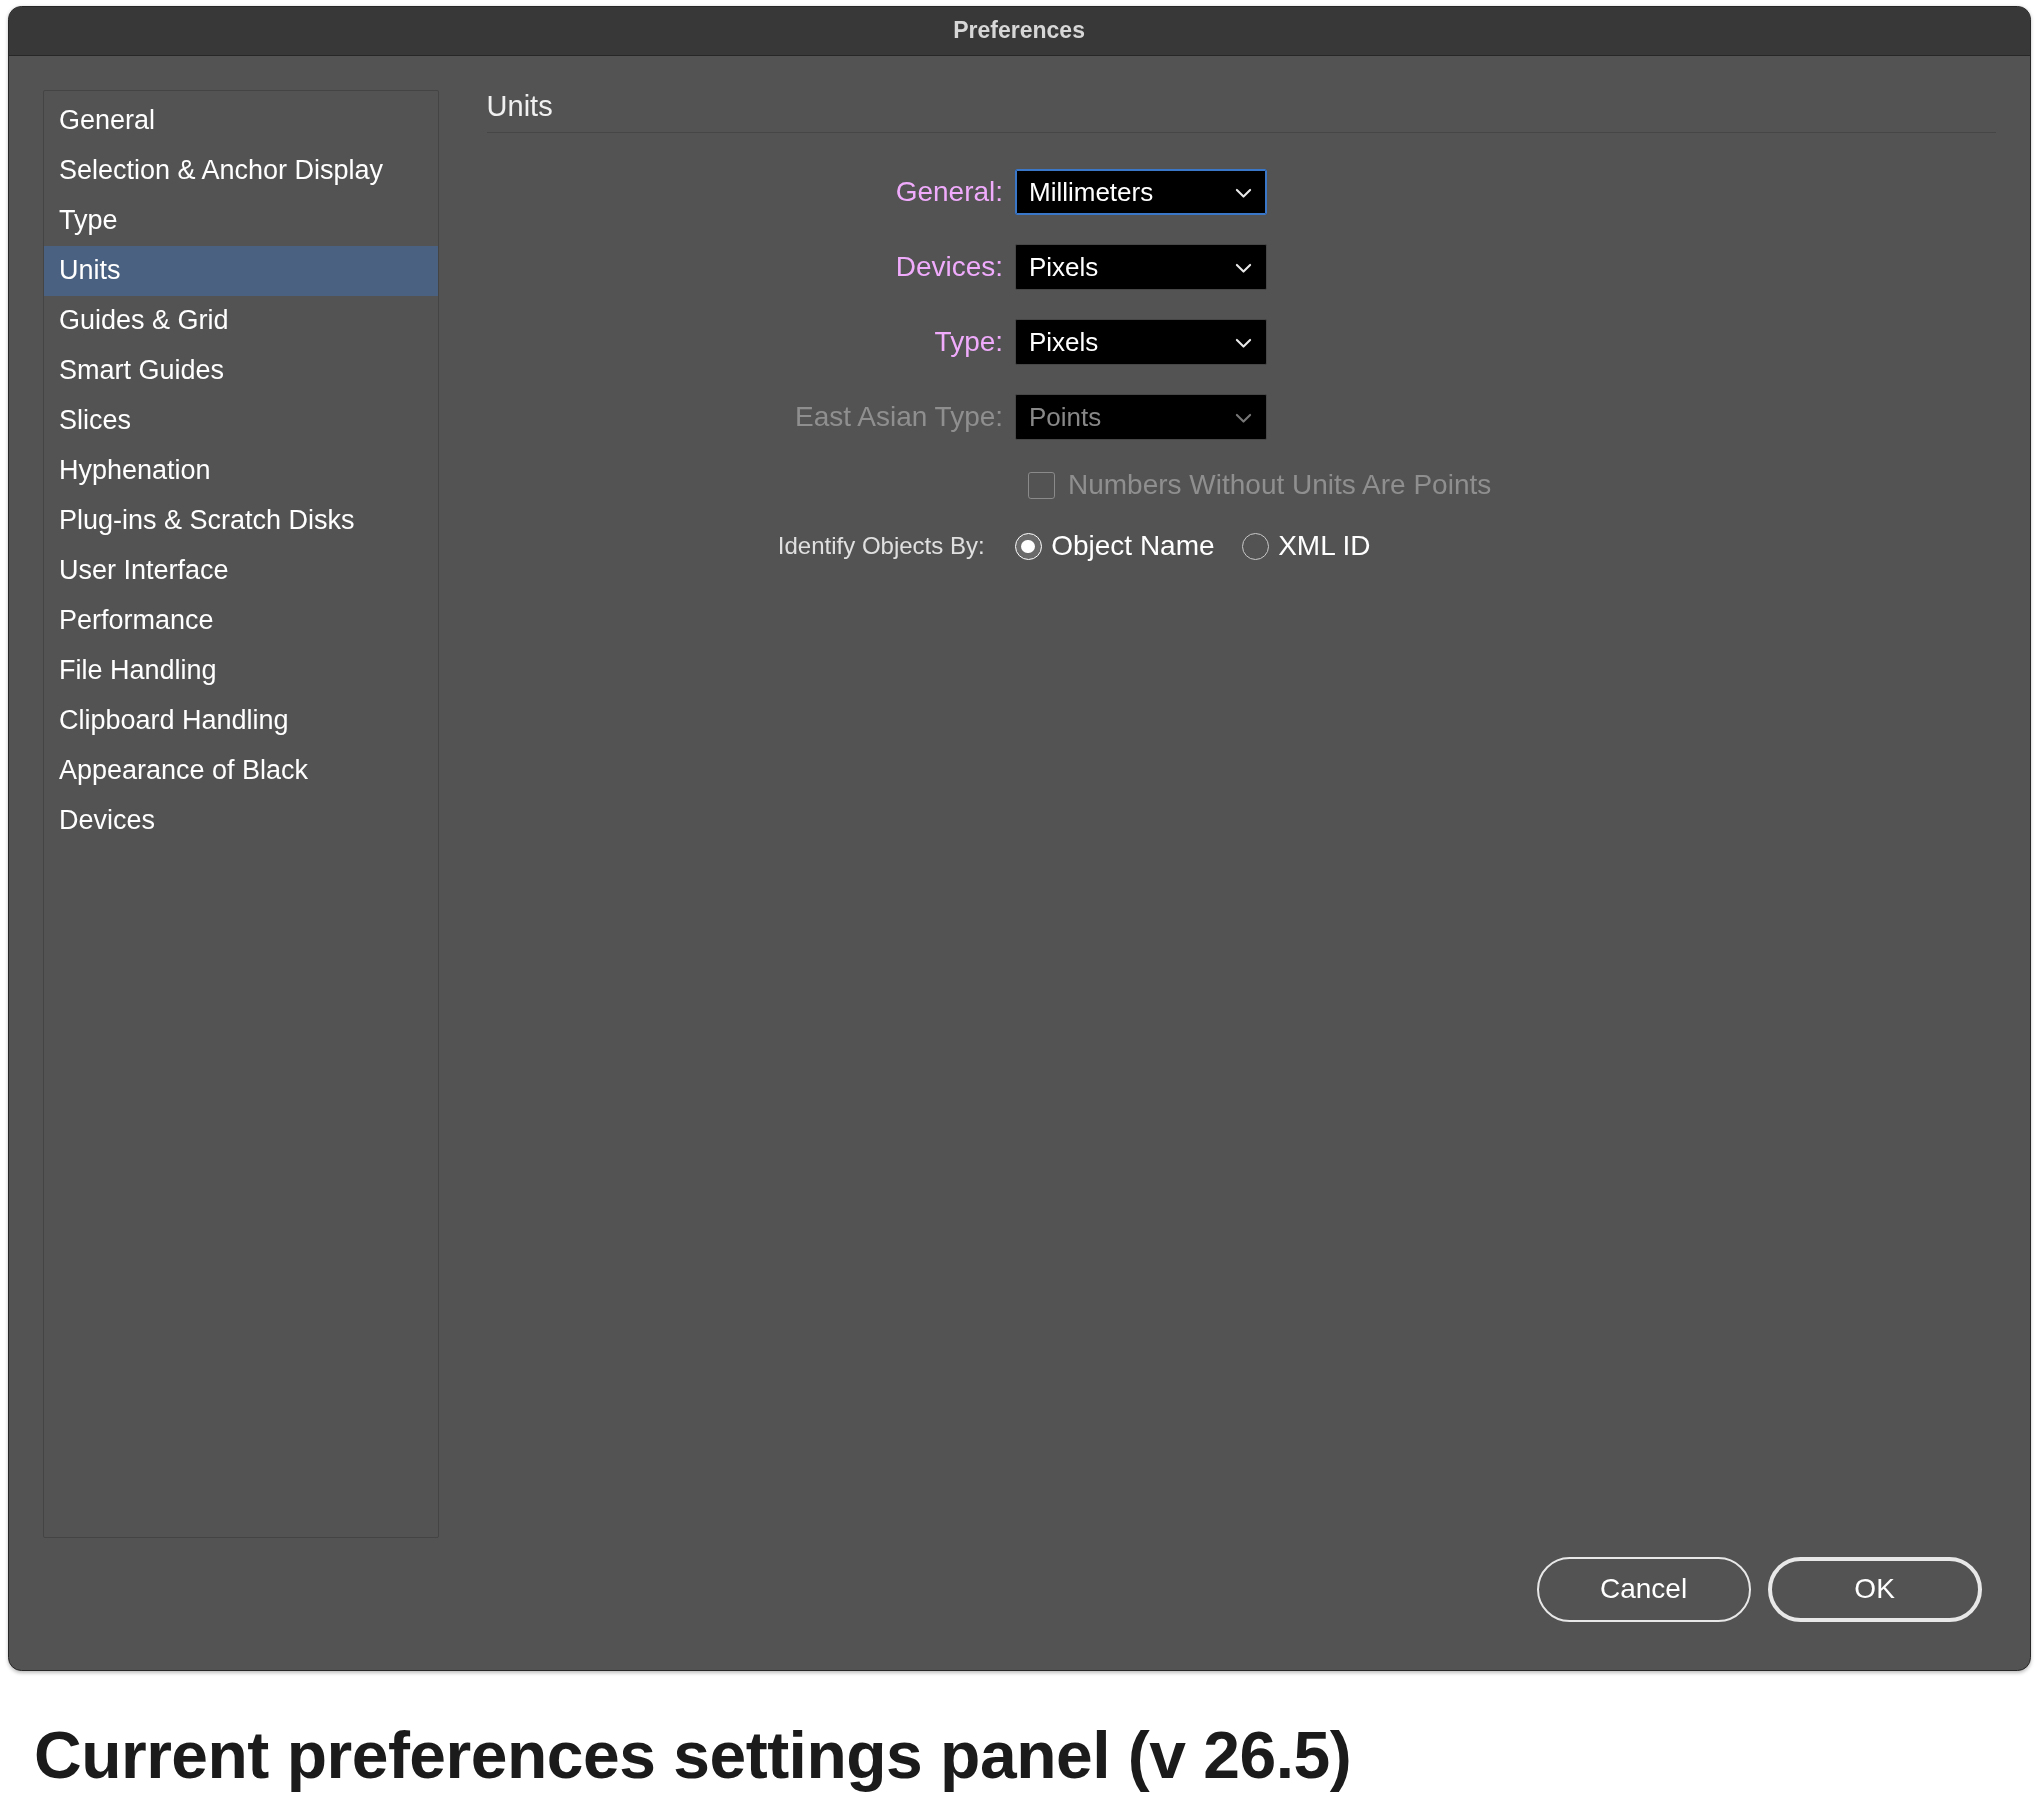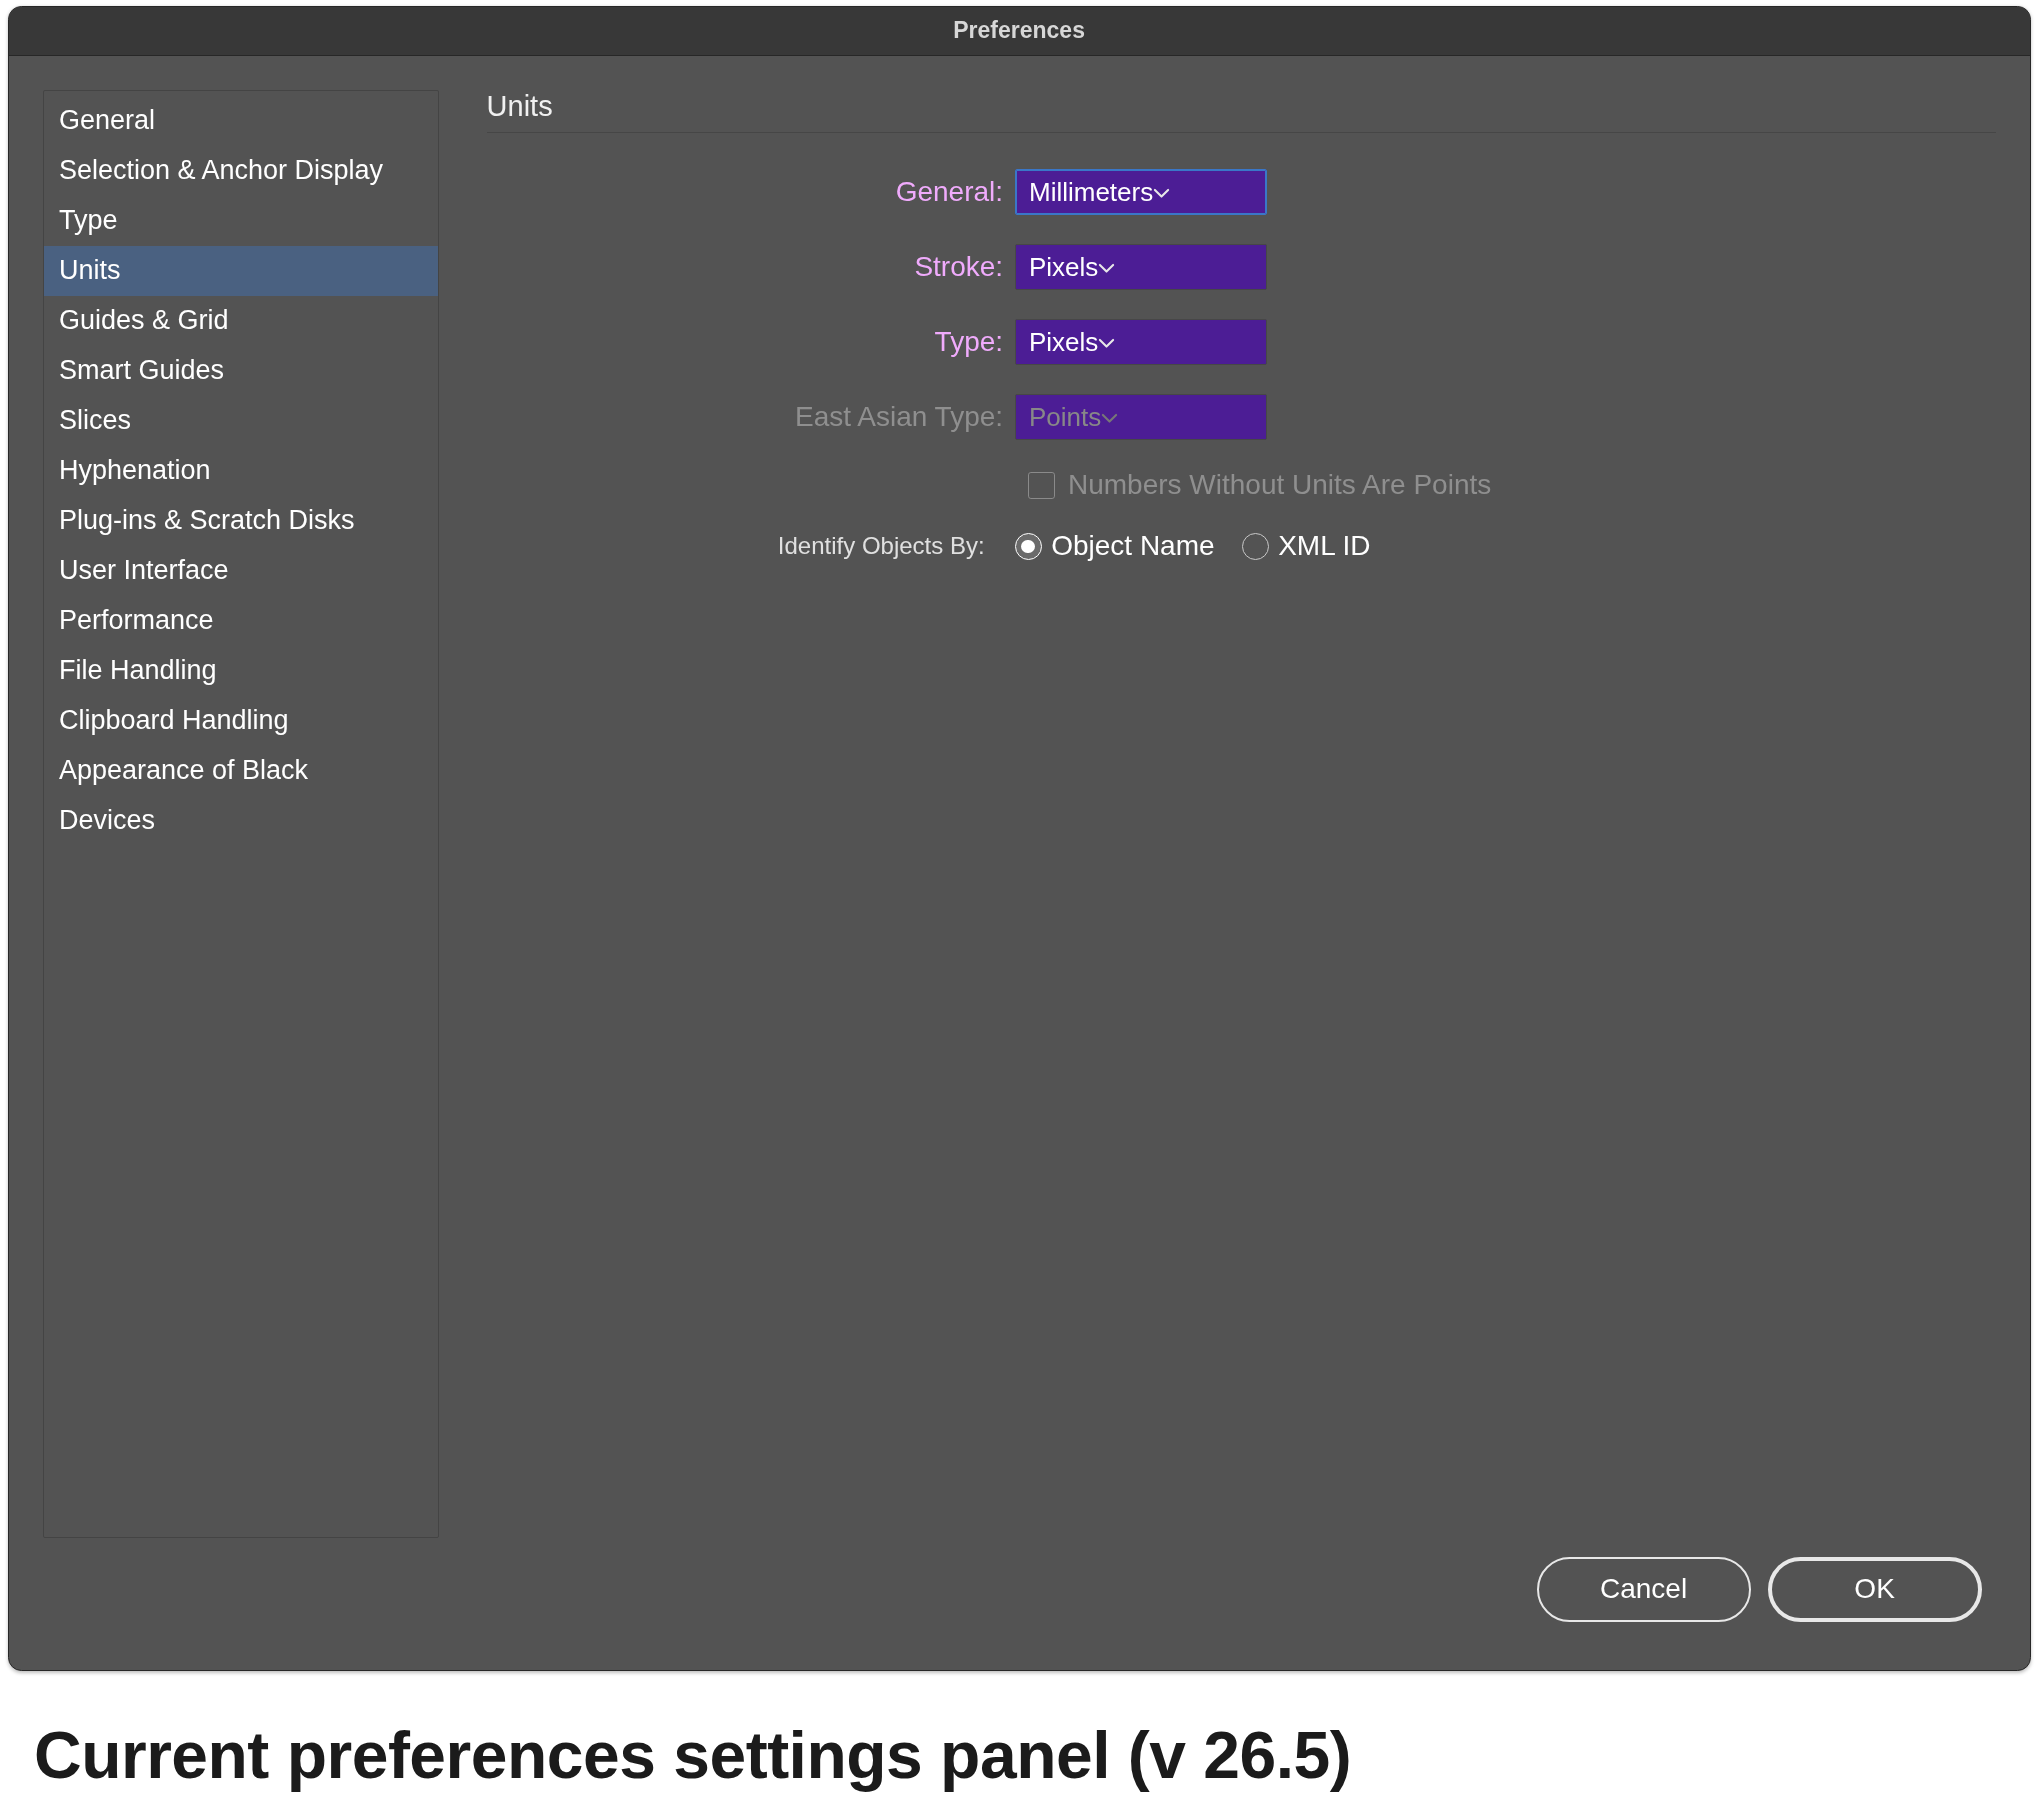--- a/index.html
+++ b/index.html
@@ -83,25 +83,26 @@
     width: 528px;
     text-align: right;
     font-size: 28px;
     color: #f0abfc;
     padding-right: 11.5px;
   }
   .form-label.disabled { color: #8f8f8f; }
   .dropdown {
     width: 252px;
     height: 46px;
-    background: #4c1d95;
+    background: #000000;
     border: 1.9px solid #474747;
     border-radius: 1.9px;
     display: flex;
     align-items: center;
+    justify-content: space-between;
     padding: 0 13.4px;
     font-size: 26px;
     color: #ffffff;
     cursor: default;
   }
   .dropdown.focused {
     border: 1.9px solid #3a77c8;
     box-shadow: inset 0 0 0 1px #3a77c8;
   }
   .dropdown.disabled {
@@ -243,21 +244,21 @@
               <span>Millimeters</span>
               <span class="chevron">
                 <svg width="17" height="11.5" viewBox="0 0 18 12">
                     <path d="M2 3 L9 10 L16 3" stroke="#e8e8e8" stroke-width="2.2" fill="none" stroke-linecap="round" stroke-linejoin="round"></path>
                   </svg>
               </span>
             </div>
           </div>
 
           <div class="form-row">
-            <div class="form-label">Stroke:</div>
+            <div class="form-label">Devices:</div>
             <div class="dropdown">
               <span>Pixels</span>
               <span class="chevron">
                 <svg width="17" height="11.5" viewBox="0 0 18 12">
                     <path d="M2 3 L9 10 L16 3" stroke="#e8e8e8" stroke-width="2.2" fill="none" stroke-linecap="round" stroke-linejoin="round"></path>
                   </svg>
               </span>
             </div>
           </div>
 

